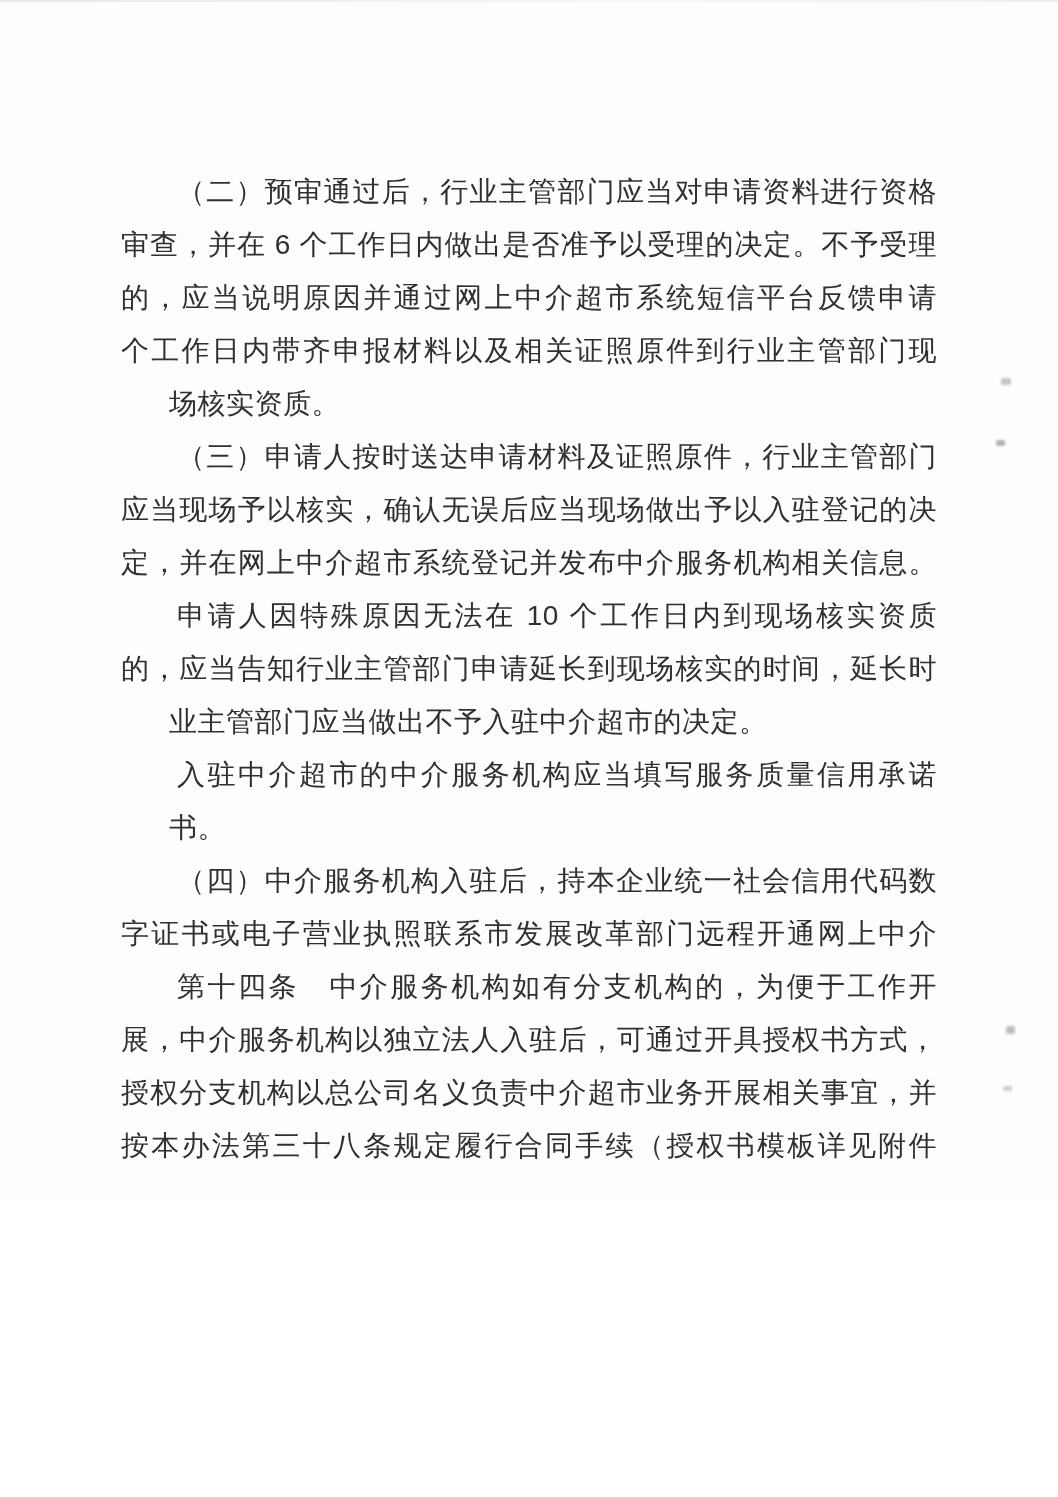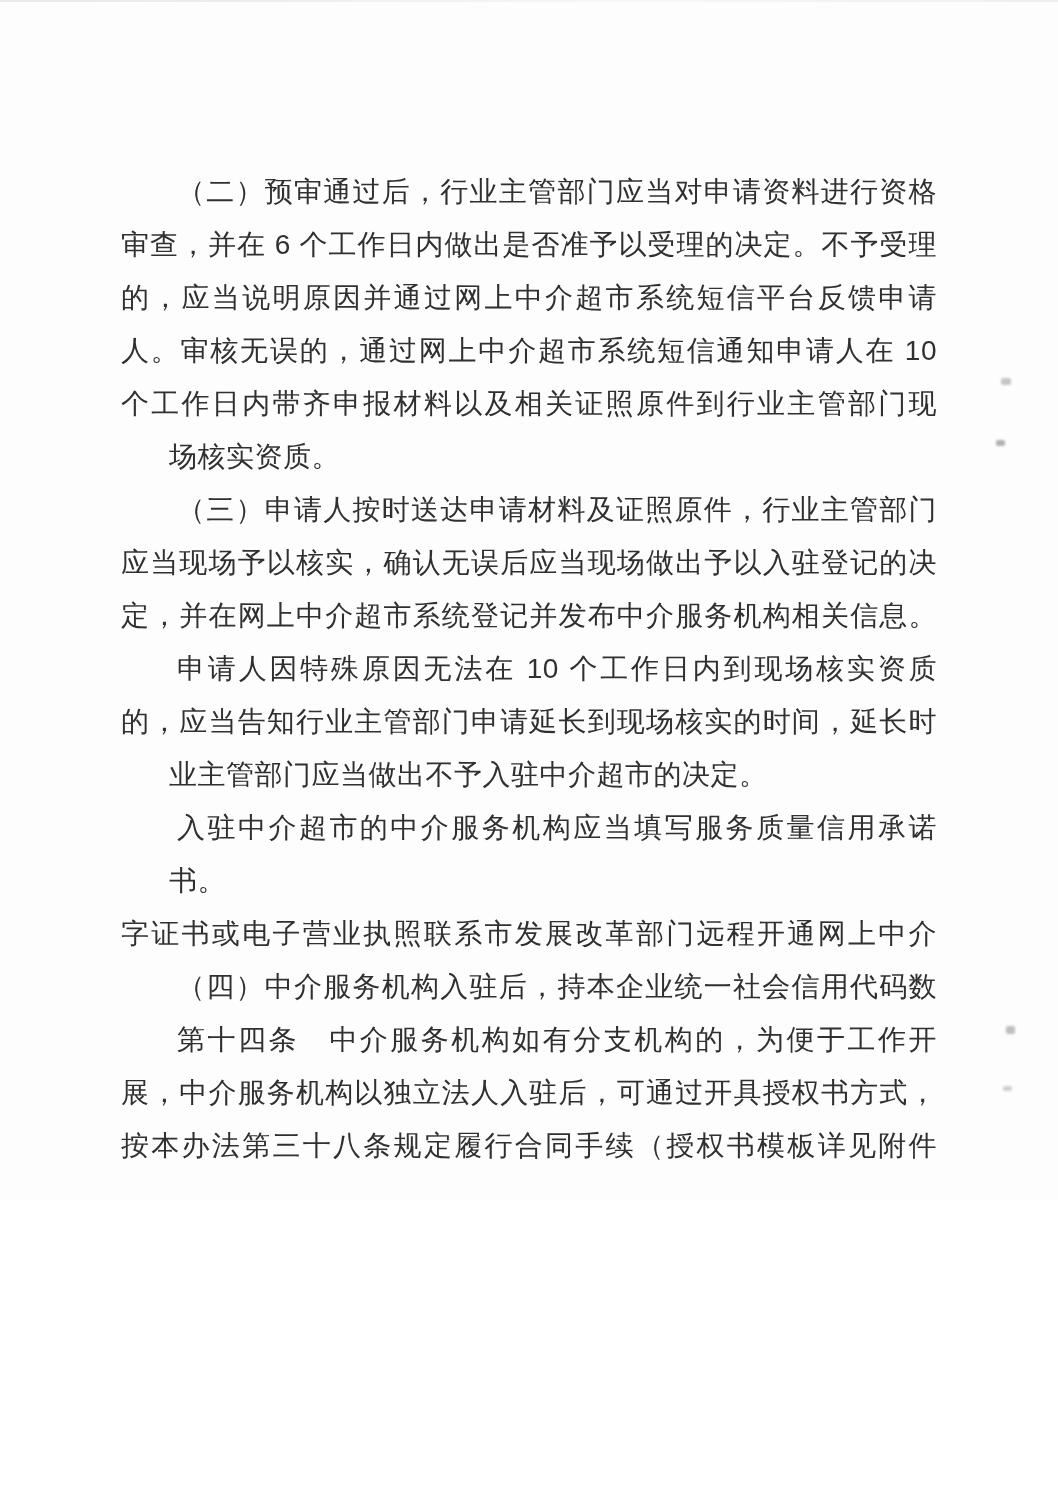--- a/index.html
+++ b/index.html
@@ -66,35 +66,35 @@
 </style>
 </head>
 <body>
 
 <div class="page">
   <div class="top-edge"></div>
   <div class="text-block" id="text-block">
       <div class="line first">（二）预审通过后，行业主管部门应当对申请资料进行资格</div>
       <div class="line">审查，并在 6 个工作日内做出是否准予以受理的决定。不予受理</div>
       <div class="line">的，应当说明原因并通过网上中介超市系统短信平台反馈申请</div>
-      <div class="line">人。审核无误的，通过网上中介超市系统短信通知申请人在 10</div>
       <div class="line">个工作日内带齐申报材料以及相关证照原件到行业主管部门现</div>
       <div class="line short">场核实资质。</div>
       <div class="line first">（三）申请人按时送达申请材料及证照原件，行业主管部门</div>
       <div class="line">应当现场予以核实，确认无误后应当现场做出予以入驻登记的决</div>
       <div class="line">定，并在网上中介超市系统登记并发布中介服务机构相关信息。</div>
       <div class="line first">申请人因特殊原因无法在 10 个工作日内到现场核实资质</div>
       <div class="line">的，应当告知行业主管部门申请延长到现场核实的时间，延长时</div>
       <div class="line short">业主管部门应当做出不予入驻中介超市的决定。</div>
       <div class="line first">入驻中介超市的中介服务机构应当填写服务质量信用承诺</div>
       <div class="line short">书。</div>
+      <div class="line first">（四）中介服务机构入驻后，持本企业统一社会信用代码数</div>
       <div class="line">字证书或电子营业执照联系市发展改革部门远程开通网上中介</div>
-      <div class="line first">（四）中介服务机构入驻后，持本企业统一社会信用代码数</div>
       <div class="line first">第十四条　中介服务机构如有分支机构的，为便于工作开</div>
       <div class="line">展，中介服务机构以独立法人入驻后，可通过开具授权书方式，</div>
+      <div class="line">授权分支机构以总公司名义负责中介超市业务开展相关事宜，并</div>
       <div class="line">按本办法第三十八条规定履行合同手续（授权书模板详见附件</div>
     </div>
   <div class="page-number">12</div>
   <div class="speck s1"></div>
   <div class="speck s2"></div>
   <div class="speck s3"></div>
   <div class="speck s4"></div>
 </div>
 
 </body></html>

